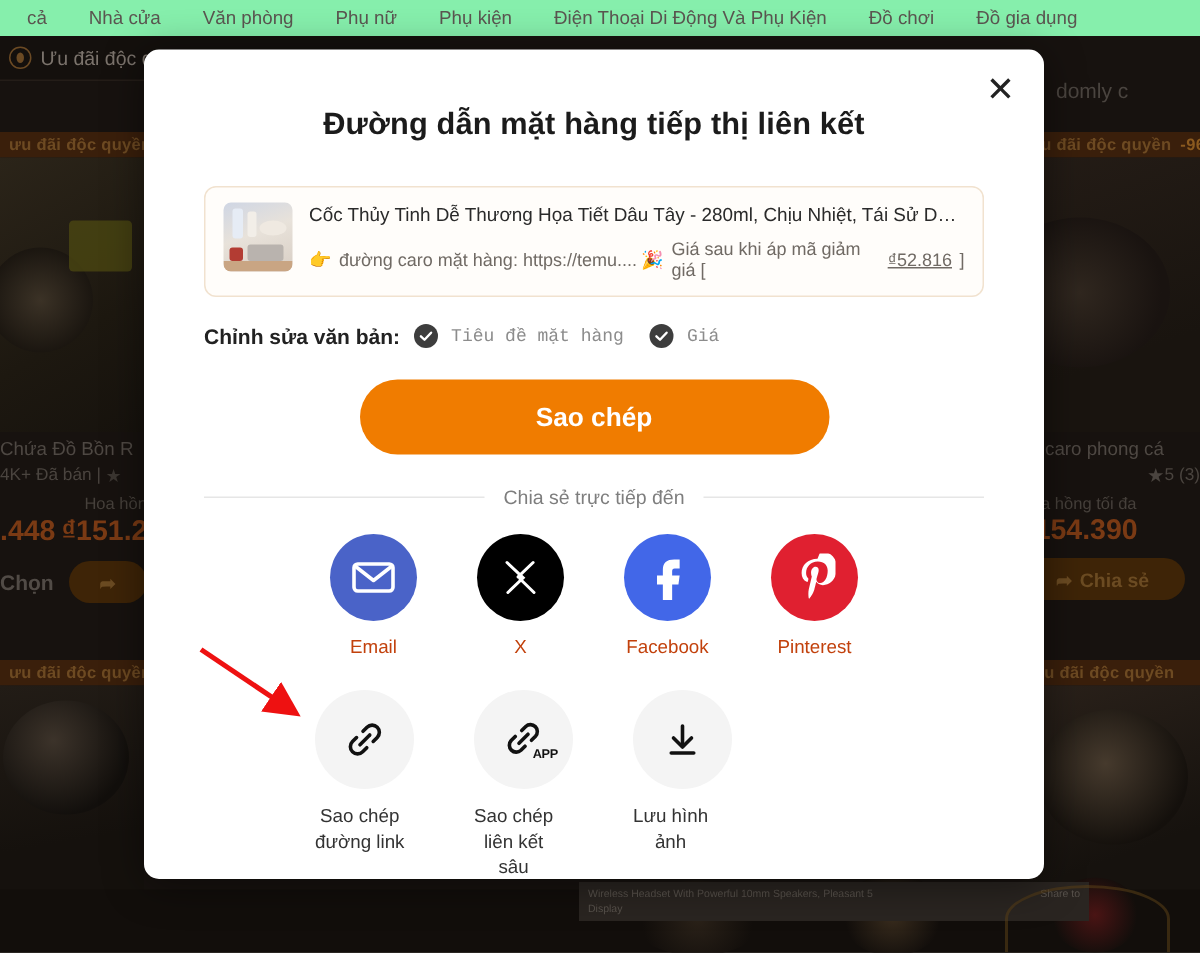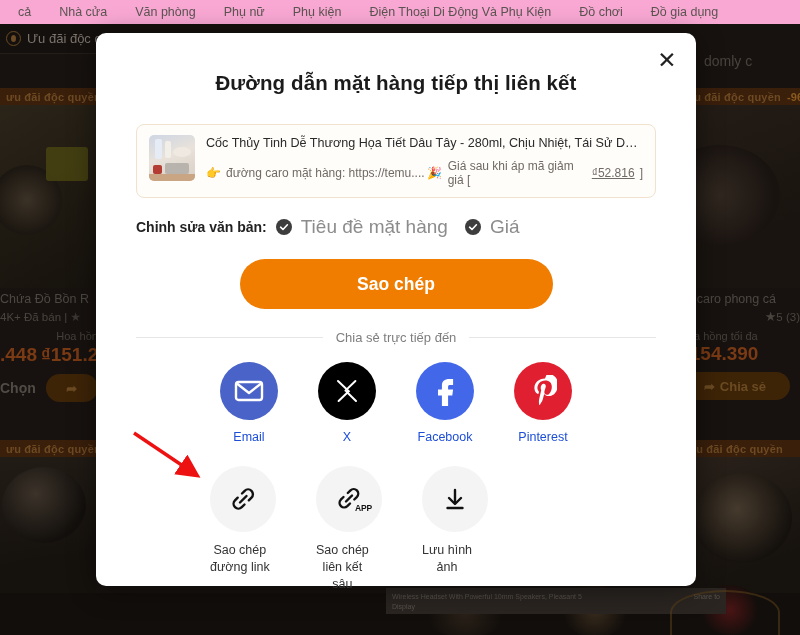--- a/index.html
+++ b/index.html
@@ -11,21 +11,21 @@
   }
 
   
   #bg {
     position: absolute; inset: 0;
     background: #17120f;
     overflow: hidden;
   }
   .bg-nav {
     position: absolute; top: 0; left: 0; right: 0; height: 24px;
-    background: #f9a8d4;
+    background: #86efac;
     display: flex; align-items: center; gap: 0;
     padding: 0 4px;
     white-space: nowrap;
   }
   .bg-nav-item {
     color: #5a5550; font-size: 12.5px; padding: 0 14px;
     flex: 0 0 auto;
   }
   .bg-promo-bar {
     position: absolute; top: 24px; left: 0; width: 300px; height: 30px;
@@ -152,21 +152,21 @@
     font-size: 14px;
   }
   .edit-row .lbl { color: #222; font-weight: bold; }
   .chk {
     width: 16px; height: 16px; border-radius: 50%;
     background: #3d3d3d;
     display: inline-flex; align-items: center; justify-content: center;
     flex: 0 0 auto;
   }
   .chk svg { display: block; }
-  .chk-txt { color: #8c8c8c; font-size: 19px; margin-right: 8px; }
+  .chk-txt { color: #8c8c8c; font-size: 12px; margin-right: 8px; font-family: Liberation Mono, monospace; }
 
   #copy-btn {
     display: block;
     margin: 21px auto 0 auto;
     width: 313px; height: 50px;
     border: none; border-radius: 25px;
     background: #f07c00;
     color: #fff; font-size: 17.5px; font-weight: bold;
     font-family: "Liberation Sans", sans-serif;
     cursor: pointer;
@@ -181,21 +181,21 @@
 
   .share-row {
     display: flex; justify-content: center; gap: 40px;
     margin-top: 17px;
   }
   .share-item { width: 58px; display: flex; flex-direction: column; align-items: center; cursor: pointer; }
   .share-circle {
     width: 58px; height: 58px; border-radius: 50%;
     display: flex; align-items: center; justify-content: center;
   }
-  .share-label { margin-top: 9px; font-size: 12.5px; color: #1d4ed8; text-align: right; line-height: 1.32; }
+  .share-label { margin-top: 9px; font-size: 12.5px; color: #c2410c; text-align: right; line-height: 1.32; }
 
   .action-row {
     display: flex; gap: 40px;
     margin-top: 20px; margin-left: 114px;
   }
   .action-item { width: 66px; display: flex; flex-direction: column; align-items: flex-start; cursor: pointer; }
   .action-circle {
     width: 66px; height: 66px; border-radius: 50%;
     background: #f4f4f4;
     display: flex; align-items: center; justify-content: center;

